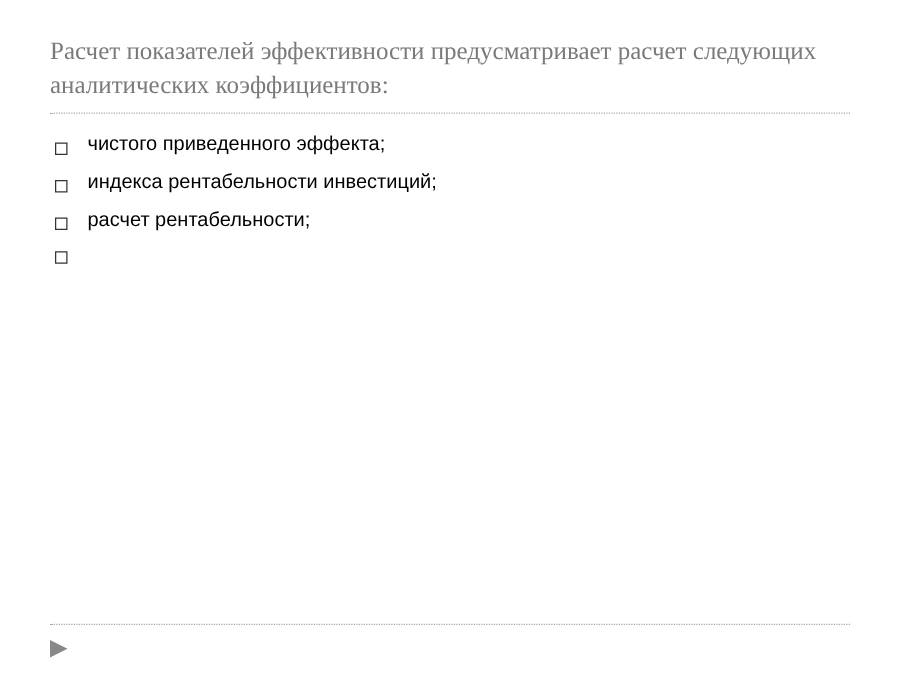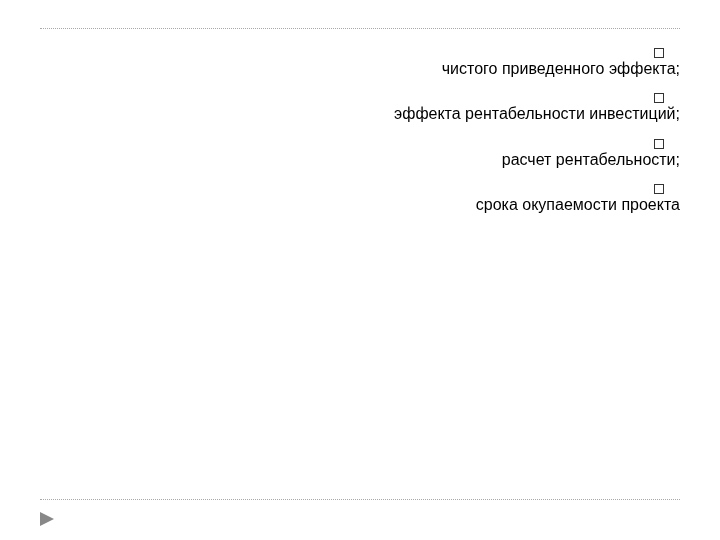--- a/index.html
+++ b/index.html
@@ -31,23 +31,22 @@
     .divider-top {
       border-bottom: 1px dotted #aaa;
       margin-bottom: 14px;
     }
     .list {
       list-style: none;
       padding-left: 4px;
     }
     .list li {
       display: flex;
-      align-items: flex-end;
+      align-items: center;
       margin-bottom: 8px;
-      flex-direction: column;
     }
     .bullet {
       display: inline-block;
       width: 10px;
       height: 10px;
       border: 1px solid #333;
       margin-right: 16px;
       margin-top: 5px;
       flex-shrink: 0;
     }
@@ -72,34 +71,34 @@
       height: 0;
       border-top: 7px solid transparent;
       border-bottom: 7px solid transparent;
       border-left: 14px solid #888;
     }
   </style>
 </head>
 <body>
 
 <div class="slide">
+  <h1 class="title">Расчет показателей эффективности предусматривает расчет следующих аналитических коэффициентов:</h1>
   <div class="divider-top"></div>
   <ul class="list">
     <li>
       <span class="bullet"></span>
       <span class="item-text">чистого приведенного эффекта;</span>
     </li>
     <li>
       <span class="bullet"></span>
-      <span class="item-text">эффекта рентабельности инвестиций;</span>
+      <span class="item-text">индекса рентабельности инвестиций;</span>
     </li>
     <li>
       <span class="bullet"></span>
       <span class="item-text">расчет рентабельности;</span>
     </li>
     <li>
       <span class="bullet"></span>
-      <span class="item-text">срока окупаемости проекта</span>
     </li>
   </ul>
   <div class="divider-bottom"></div>
   <div class="arrow"></div>
 </div>
 
 </body></html>

